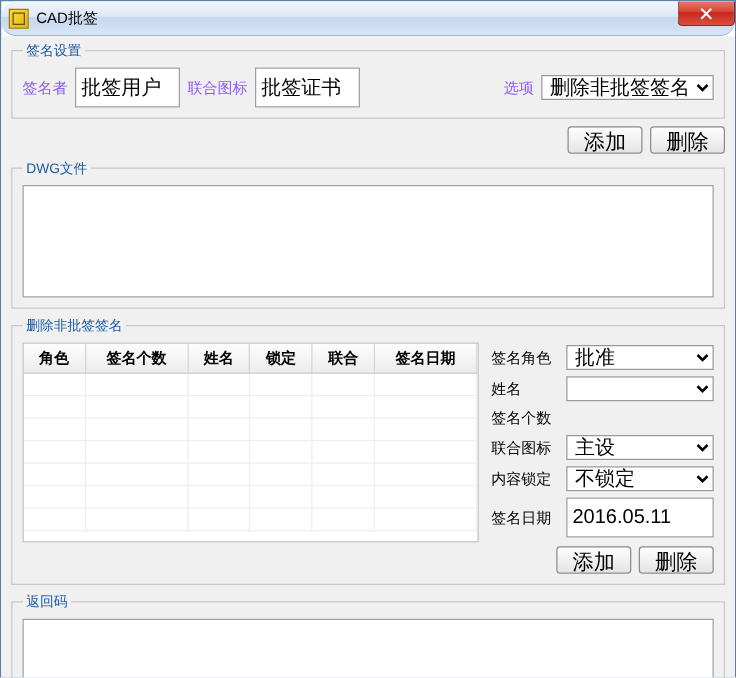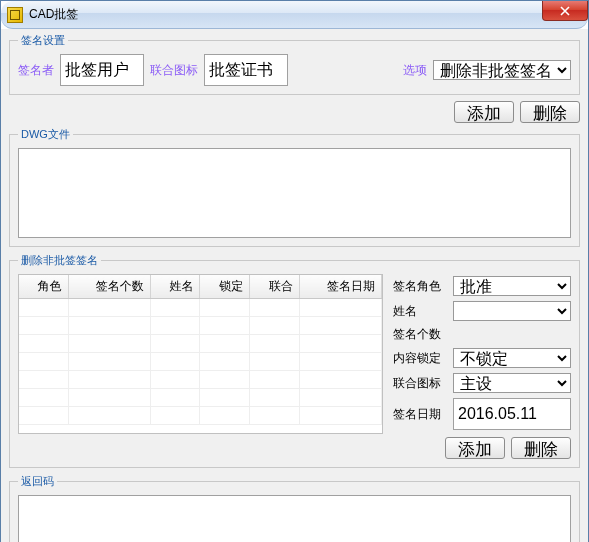--- a/index.html
+++ b/index.html
@@ -109,22 +109,22 @@
 .params-body { display: flex; gap: 10px; }
 .params-table {
   flex: 1;
   border: 1px solid #c0c0c0;
   background: #fff;
   height: 160px;
   overflow: hidden;
 }
 .params-table table { width: 100%; border-collapse: collapse; font-size: 12px; }
 .params-table th {
-  text-align: right;
-  font-weight: normal;
+  text-align: center;
+  font-weight: bold;
   background: linear-gradient(to bottom, #fdfdfd, #ececec);
   border-right: 1px solid #d4d4d4;
   border-bottom: 1px solid #c8c8c8;
   padding: 3px 6px;
   height: 20px;
 }
 .params-table td {
   border-right: 1px solid #eee;
   border-bottom: 1px solid #eee;
   height: 18px;
@@ -270,26 +270,26 @@
             <select class="combo"><option>批准</option></select>
           </div>
           <div class="side-row">
             <span class="slbl">姓名</span>
             <select class="combo"><option></option></select>
           </div>
           <div class="side-row">
             <span class="slbl">签名个数</span>
           </div>
           <div class="side-row">
+            <span class="slbl">联合图标</span>
+            <select class="combo"><option>主设</option></select>
+          </div>
+          <div class="side-row">
             <span class="slbl">内容锁定</span>
             <select class="combo"><option>不锁定</option></select>
-          </div>
-          <div class="side-row">
-            <span class="slbl">联合图标</span>
-            <select class="combo"><option>主设</option></select>
           </div>
           <div class="side-row">
             <span class="slbl">签名日期</span>
             <input class="text" value="2016.05.11" style="">
           </div>
           <div class="side-btns">
             <button class="btn">添加</button>
             <button class="btn">删除</button>
           </div>
         </div>

